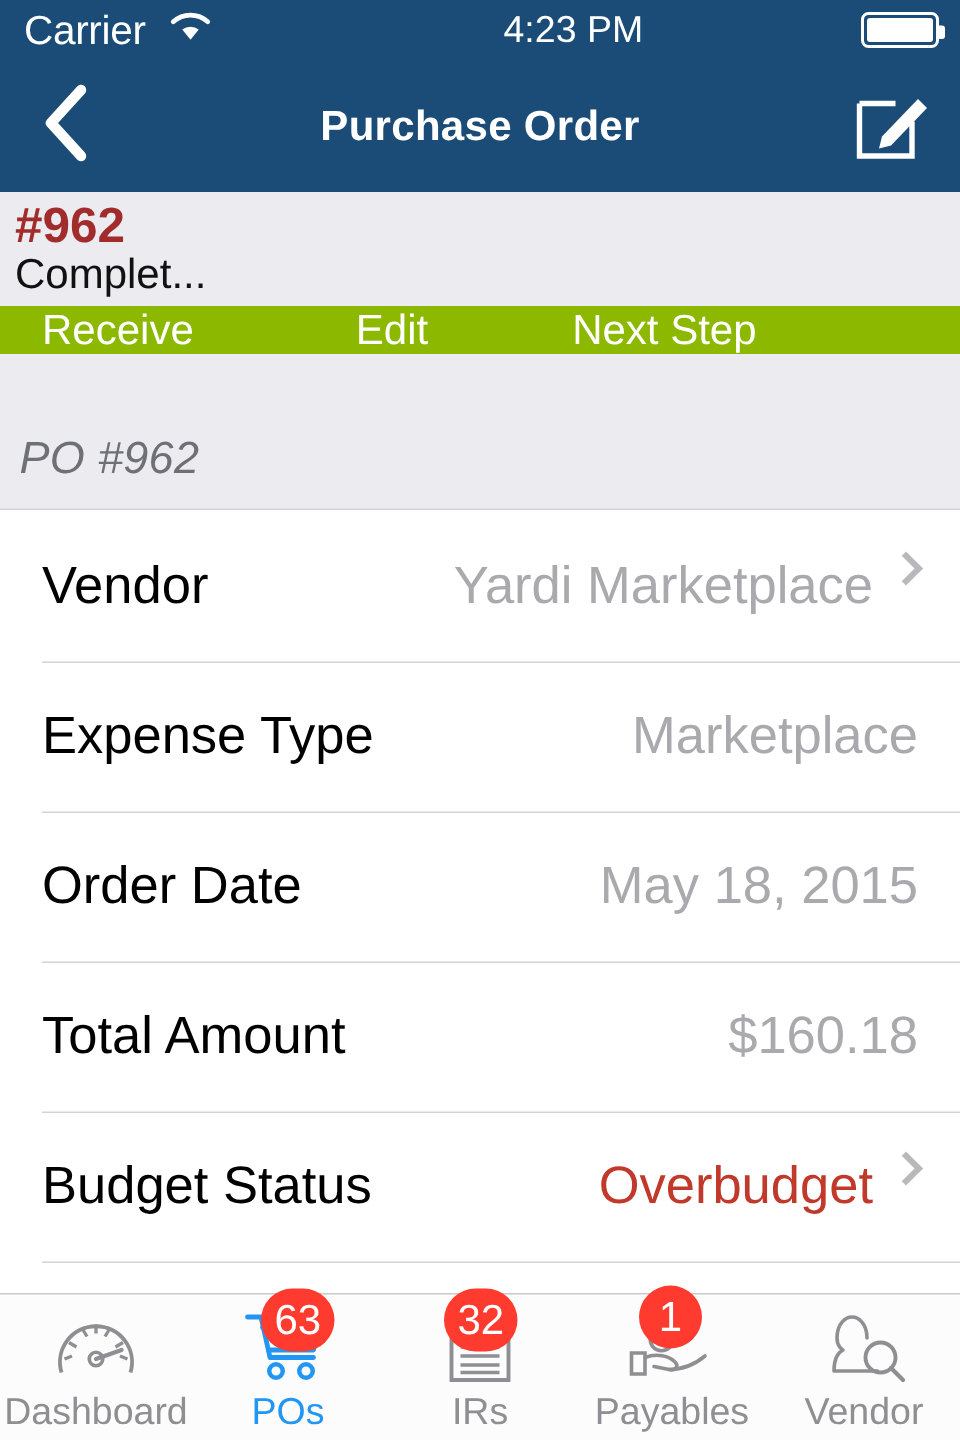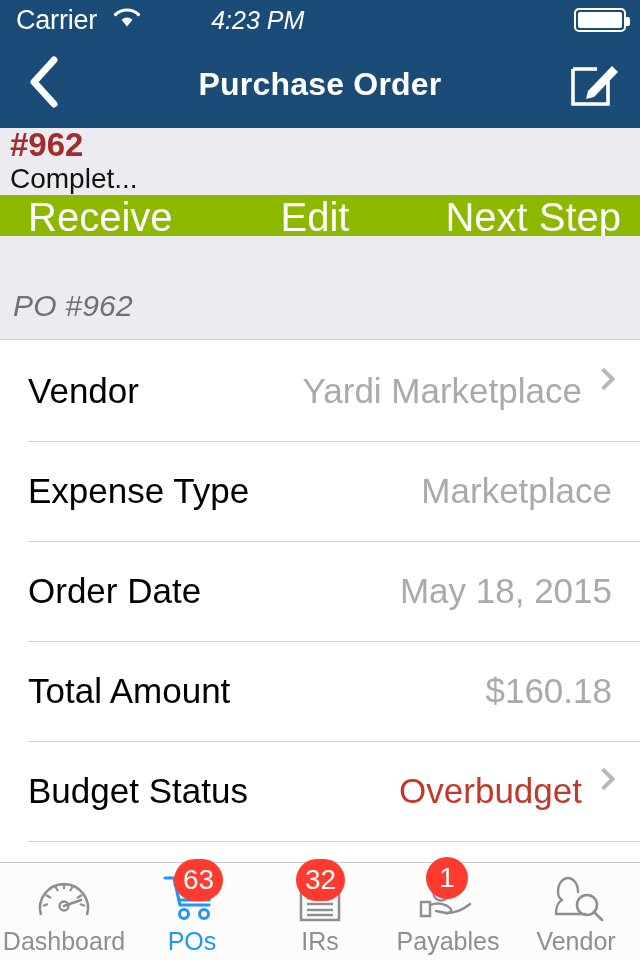--- a/index.html
+++ b/index.html
@@ -13,62 +13,62 @@
   #app { position:relative; width:640px; height:960px; background:#ffffff; }
 
   
   .statusbar {
     position:absolute; top:0; left:0; width:640px; height:40px;
     background:#1b4c77; color:#ffffff;
     display:flex; align-items:center;
   }
   .sb-left { display:flex; align-items:center; gap:15px; padding-left:16px; width:33%; }
   .sb-carrier { font-size:27px; letter-spacing:-0.2px; }
-  .sb-center { width:34%; text-align:left; font-size:25px; font-weight:400;font-style:italic; }
+  .sb-center { width:34%; text-align:right; font-size:25px; font-weight:400; }
   .sb-right { width:33%; display:flex; justify-content:flex-end; align-items:center; padding-right:14px; }
   .battery {
     width:52px; height:24px; border:2px solid #ffffff; border-radius:5px;
     position:relative; display:flex; align-items:center; padding:2px;
   }
   .battery::after {
     content:""; position:absolute; right:-6px; top:7px;
     width:4px; height:9px; background:#ffffff; border-radius:0 2px 2px 0;
   }
   .battery-fill { width:100%; height:100%; background:#ffffff; border-radius:2px; }
 
   
   .navbar {
     position:absolute; top:40px; left:0; width:640px; height:88px;
     background:#1b4c77; display:flex; align-items:center;
   }
   .nav-back { width:90px; height:88px; display:flex; align-items:center; justify-content:center; }
   .nav-title {
     flex:1; text-align:center; color:#ffffff;
-    font-size:32px; font-weight:700; letter-spacing:0.2px;
+    font-size:28px; font-weight:700; letter-spacing:0.2px;
   }
   .nav-action { width:90px; height:88px; display:flex; align-items:center; justify-content:center; }
 
   
   .actionbar {
     position:absolute; top:128px; left:0; width:640px; height:108px;
     background:#ecebf0; display:flex;flex-direction:column;
   }
   .po-chip {
     width:138px; height:108px; background:#ecebf0;
     display:flex; flex-direction:column; justify-content:center;
     padding-left:10px;
   }
   .po-chip-num { color:#a22c2c; font-size:33px; font-weight:700; line-height:1.05; }
   .po-chip-status { color:#111111; font-size:28px; line-height:1.15; }
   .green-actions {
     flex:1; background:#8cb800; height:98px; margin-top:0;
     display:flex; align-items:center;
   }
   .green-btn {
-    color:#ffffff; font-size:40px; font-weight:400; white-space:nowrap;
+    color:#ffffff; font-size:28px; font-weight:400; white-space:nowrap;
   }
   .gb-receive { margin-left:28px; }
   .gb-edit    { margin-left:108px; }
   .gb-next    { margin-left:96px; }
 
   
   .section-header {
     position:absolute; top:236px; left:0; width:640px; height:104px;
     background:#ecebf0; display:flex; align-items:flex-end;
     border-bottom:1px solid #d4d3d8;

